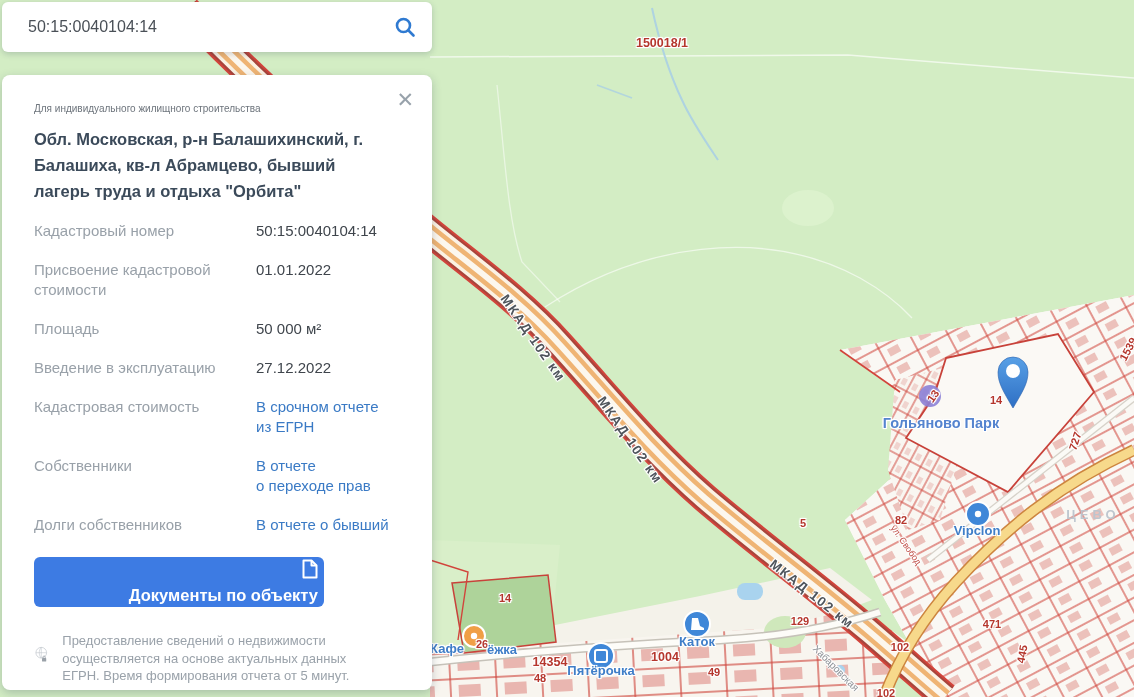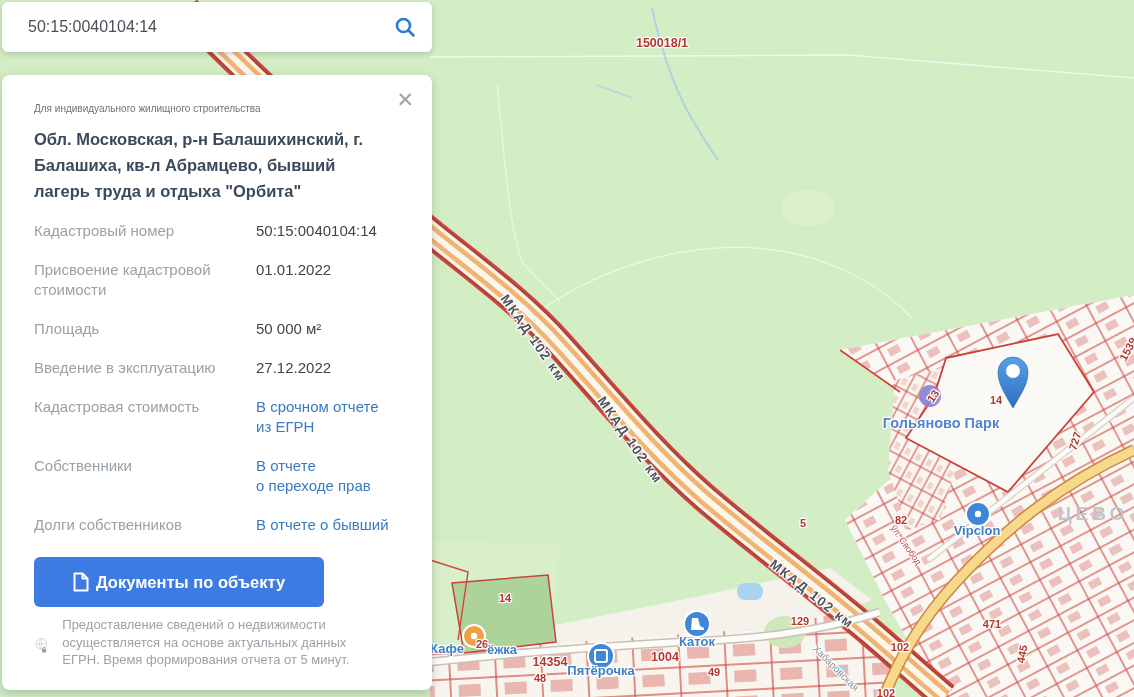--- a/index.html
+++ b/index.html
@@ -14,21 +14,21 @@
   .ml{
     position:absolute;white-space:nowrap;
     transform:translate(-50%,-50%) rotate(var(--r,0deg));
     text-shadow:-1px -1px 0 #fff,1px -1px 0 #fff,-1px 1px 0 #fff,1px 1px 0 #fff,0 0 3px #fff,0 0 3px #fff;
   }
   .red{color:#b5362d;font-size:11px;font-weight:700;}
   .red-big{color:#b5362d;font-size:12.5px;font-weight:700;}
   .road{color:#4f555c;font-size:13.5px;font-weight:600;letter-spacing:1.5px;}
   .poi{color:#3f7ec8;font-size:13px;font-weight:600;text-align:right;}
   .poi-big{color:#5584cf;font-size:14.5px;font-weight:600;}
-  .place{color:#bcc5ce;font-size:19px;font-weight:700;letter-spacing:4px;text-shadow:none;opacity:.95;}
+  .place{color:#bcc5ce;font-size:13px;font-weight:700;letter-spacing:4px;text-shadow:none;opacity:.95;}
   .street{color:#8d9298;font-size:10px;font-weight:400;}
   .street-red{color:#c0504a;font-size:9px;font-weight:400;}
   
   .search{
     position:absolute;left:2px;top:2px;width:430px;height:50px;
     background:#fff;border-radius:6px;box-shadow:0 2px 6px rgba(40,60,80,.22);
     display:flex;align-items:center;z-index:20;
   }
   .search input{
     border:none;outline:none;flex:1;margin-left:24px;
@@ -49,23 +49,23 @@
   .address{font-size:16.5px;font-weight:700;color:#3b4a5a;line-height:26px;margin:7px 0 8px;width:330px;}
   .rows{margin-top:17px;}
   .row{display:flex;margin-bottom:19px;}
   .row .lab{flex:0 0 212px;padding-right:10px;font-size:15px;color:#99a1a9;line-height:20px;}
   .row .val{font-size:15px;color:#3f454c;line-height:20px;}
   .row .val.link{color:#3a7ac5;white-space:pre-line;cursor:pointer;}
   .docbtn{
     margin-top:22px;width:290px;height:50px;border:none;border-radius:6px;
     background:#3d7be3;color:#fff;font-family:"Liberation Sans",sans-serif;
     font-size:16.5px;font-weight:700;cursor:pointer;
-    display:flex;align-items:center;justify-content:center;gap:7px;
-  }
-  .footer{display:flex;margin-top:9px;gap:13px;align-items:flex-end;width:350px;}
+    display:flex;align-items:flex-end;justify-content:center;gap:7px;flex-direction:column;
+  }
+  .footer{display:flex;margin-top:25px;gap:13px;align-items:flex-start;width:350px;}
   .footer .txt{font-size:13px;color:#9aa2aa;line-height:17.5px;}
 </style>
 </head>
 <body>
 
 <div id="map">
 <svg width="1134" height="697" viewBox="0 0 1134 697">
   <defs>
     <linearGradient id="ping" x1="0" y1="0" x2="0" y2="1">
       <stop offset="0" stop-color="#58a0e6"></stop>

